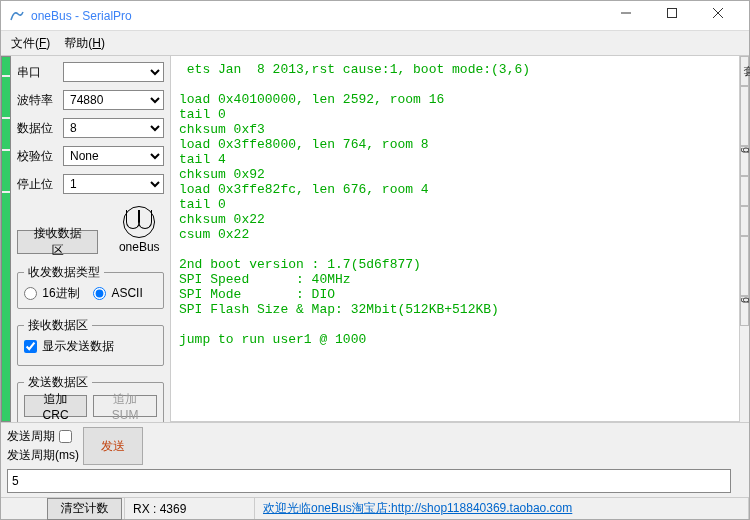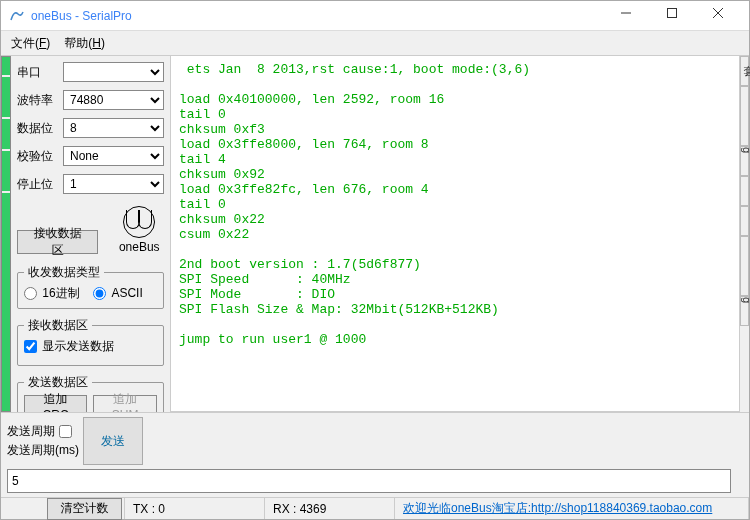--- a/index.html
+++ b/index.html
@@ -33,21 +33,21 @@
   fieldset { border:1px solid #999; border-radius:2px; padding:4px 6px 6px; margin:2px 0;}
   legend { padding:0 4px; font-size:12px;}
   input[type=radio], input[type=checkbox] { vertical-align:middle; margin:0 2px 0 0;}
   .num-input { width:34px; height:20px; border:1px solid #888; background:#fff; padding:0 2px;}
   .spin { display:inline-flex; flex-direction:column; }
   .spin div { width:14px; height:9px; border:1px solid #888; background:#e1e1e1; font-size:7px; line-height:7px; text-align:center;}
   .terminal { flex:1; background:#fff; padding:6px 8px; overflow:auto; font-family: "Consolas","Courier New",monospace; font-size:13px; color:#00aa00; white-space:pre; border-bottom:1px solid #ccc;}
   .bottom-panel { display:flex; align-items:center; gap:4px; padding:4px 6px; background:#f0f0f0; border-top:1px solid #ccc;}
   .bottom-panel .col { display:flex; flex-direction:column; gap:2px; }
   .send-input { flex:1; height:24px; border:1px solid #888; background:#fff; padding:2px 4px; margin-right:6px;}
-  .big-btn { width:60px; height:48px; background:#e1e1e1; border:1px solid #aaa; color:#0369a1; display:flex; align-items:center; justify-content:center;}
+  .big-btn { width:60px; height:38px; background:#e1e1e1; border:1px solid #aaa; color:#c2410c; display:flex; align-items:center; justify-content:center;}
   .statusbar { height:22px; border-top:1px solid #ccc; display:flex; align-items:center; background:#f0f0f0; font-size:12px;padding-left:44px;}
   .statusbar > div { border-right:1px solid #ccc; padding:0 8px; height:100%; display:flex; align-items:center;}
   .statusbar a { color:#0066cc; text-decoration:underline; }
   .right-content { flex:1; display:flex; flex-direction:column; min-width:0;}
   .underline{ text-decoration: underline;}
 </style>
 </head>
 <body>
 
 <div class="window">
@@ -195,20 +195,19 @@
     <div class="big-btn">发送</div>
   </div>
   <div style="padding:0 6px 4px; background:#f0f0f0;">
     <input class="send-input" style="width: calc(100% - 12px);" value="5">
   </div>
 
   <div class="statusbar">
     <div style="width:80px; padding:2px;">
       <button class="btn small" style="width:100%;">清空计数</button>
     </div>
-    <div style="width:140px;">TX : 0</div>
     <div style="width:130px;">RX : 4369</div>
     <div style="flex:1;">
         <a>欢迎光临oneBus淘宝店:http://shop118840369.taobao.com</a>
       </div>
   </div>
 
 </div>
 
 </body></html>

